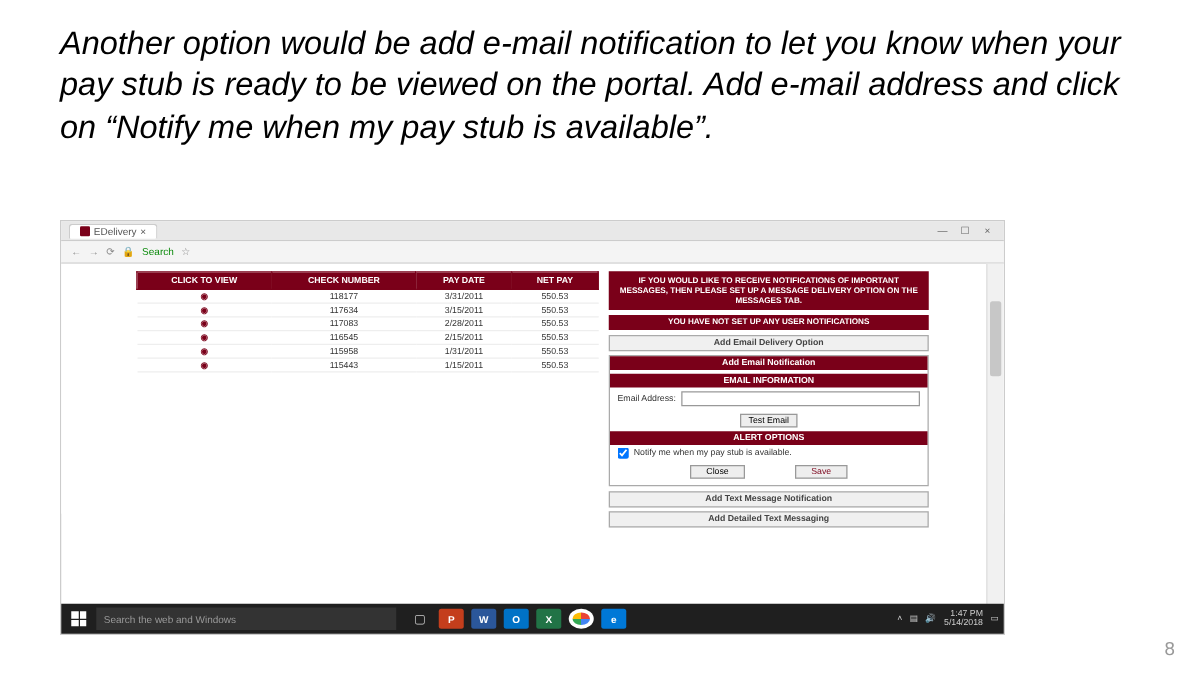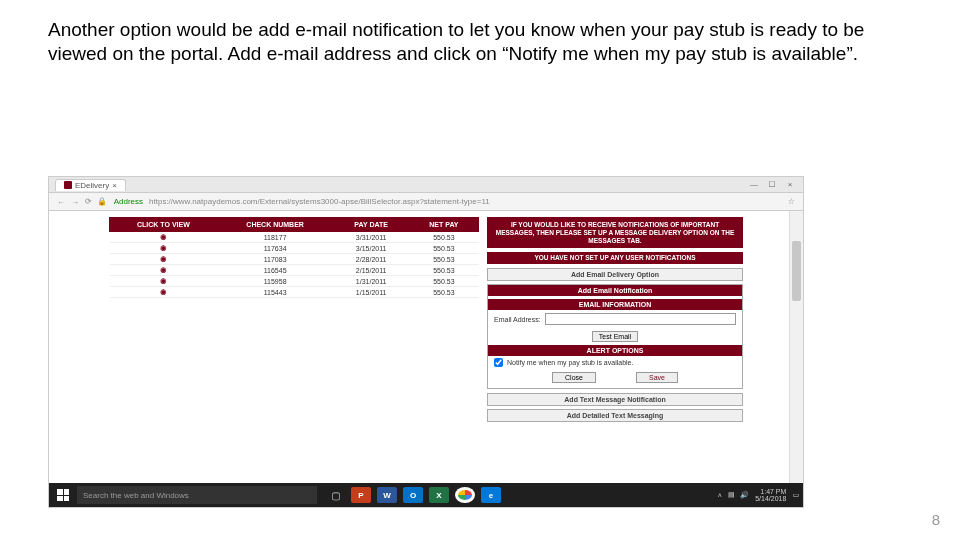--- a/index.html
+++ b/index.html
@@ -1,18 +1,18 @@
 <!DOCTYPE html>
 <html><head>
 <meta charset="utf-8">
 <style>
   * { box-sizing: border-box; margin: 0; padding: 0; }
   body { width: 960px; height: 540px; background: #fff; font-family: "Segoe UI", Arial, sans-serif; position: relative; overflow: hidden; }
 
-  .instruction { position: absolute; top: 18px; left: 48px; right: 48px; font-size: 19px; line-height: 1.28; color: #000; }
+  .instruction { position: absolute; top: 18px; left: 48px; right: 48px; font-size: 26px; line-height: 1.28; color: #000; font-style: italic; }
 
   .slide-number { position: absolute; bottom: 12px; right: 20px; font-size: 15px; color: #999; }
 
   .screenshot { position: absolute; top: 176px; left: 48px; width: 756px; height: 332px; border: 1px solid #ccc; background: #fff; font-family: Arial, sans-serif; }
 
   
   .browser-tab-row { height: 16px; background: #e8e8e8; border-bottom: 1px solid #ccc; display: flex; align-items: center; padding-left: 6px; font-size: 8px; color: #555; }
   .tab { display: inline-flex; align-items: center; gap: 3px; background: #fff; border: 1px solid #ccc; border-bottom: none; padding: 1px 8px; border-radius: 3px 3px 0 0; }
   .tab-icon { width: 8px; height: 8px; background: #7a0019; border-radius: 1px; }
   .win-controls { margin-left: auto; display: flex; gap: 4px; padding-right: 6px; font-size: 8px; color: #666; }
@@ -95,22 +95,21 @@
       <span>☐</span>
       <span>×</span>
     </div>
   </div>
 
   <div class="addr-row">
     <span class="nav-icon">←</span>
     <span class="nav-icon">→</span>
     <span class="nav-icon">⟳</span>
     <span class="secure">🔒</span>
-    <span class="secure">Address</span>
-    <span class="url">https://www.natpaydemos.com/External/systems3000-apse/BillSelector.aspx?statement-type=11</span>
+    <span class="secure">Search</span>
     <span class="star">☆</span>
   </div>
 
   <div class="content">
 
     <div class="left-col">
       <table class="pay-table">
         <thead>
           <tr>
             <th>CLICK TO VIEW</th>

